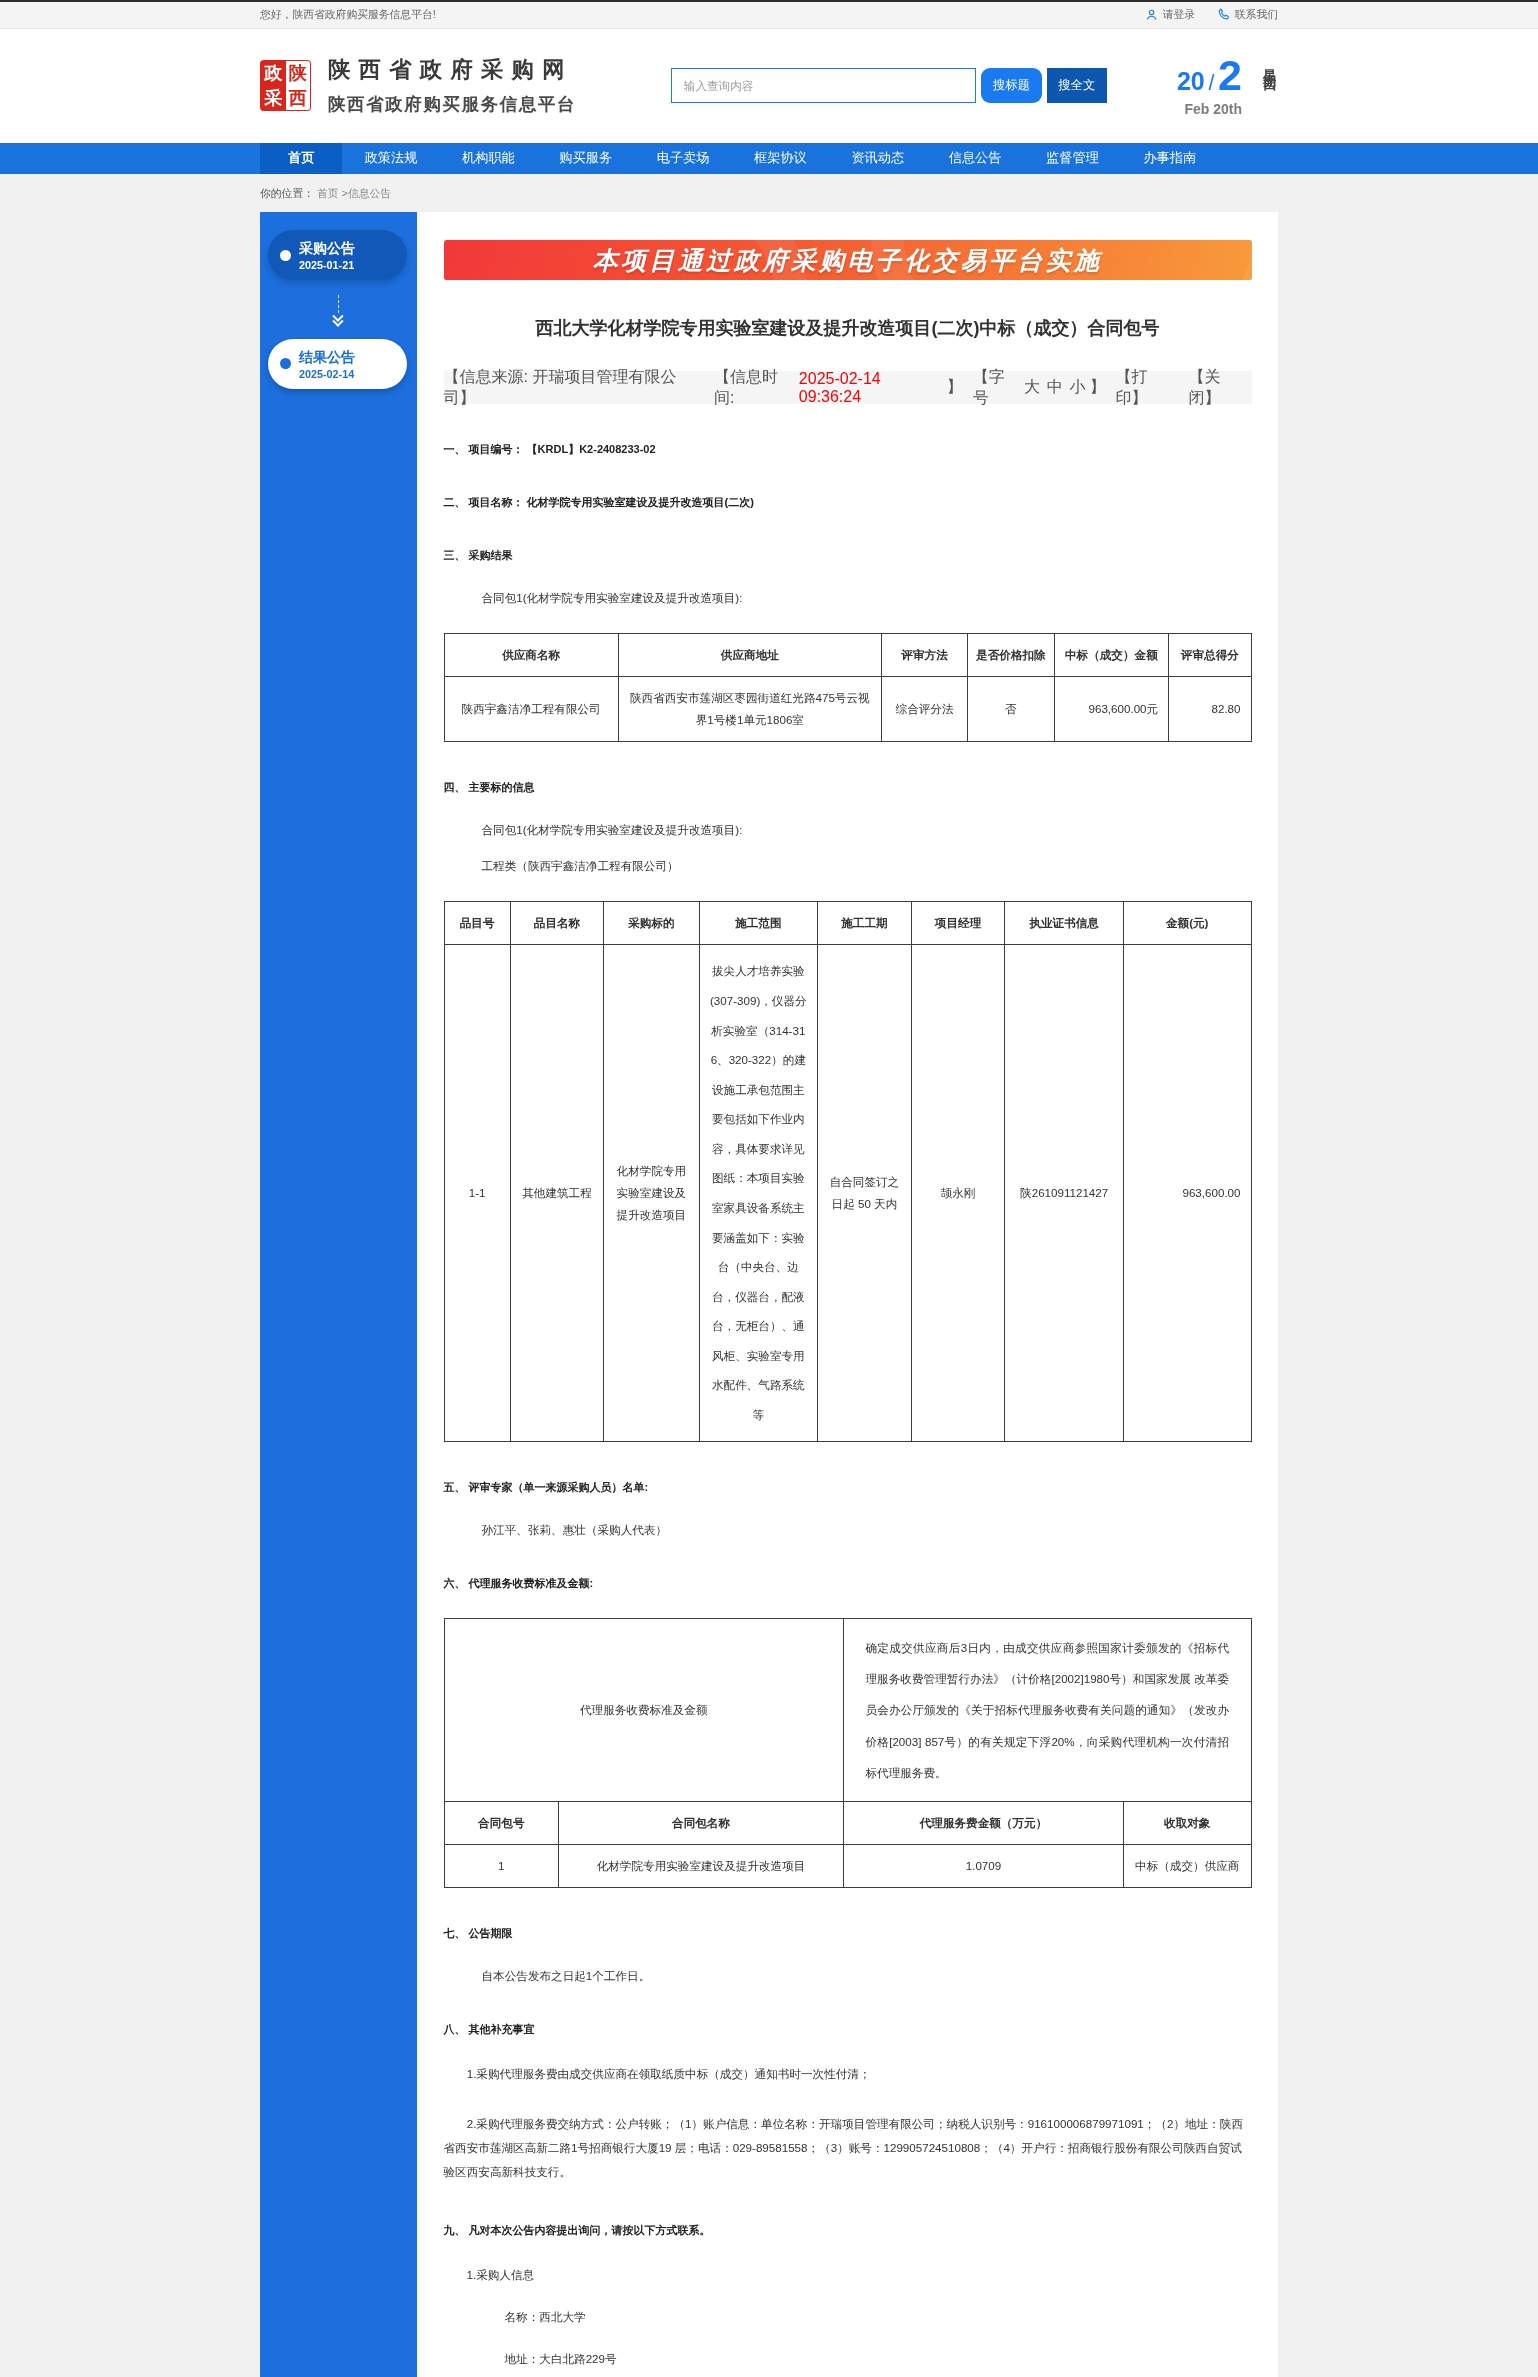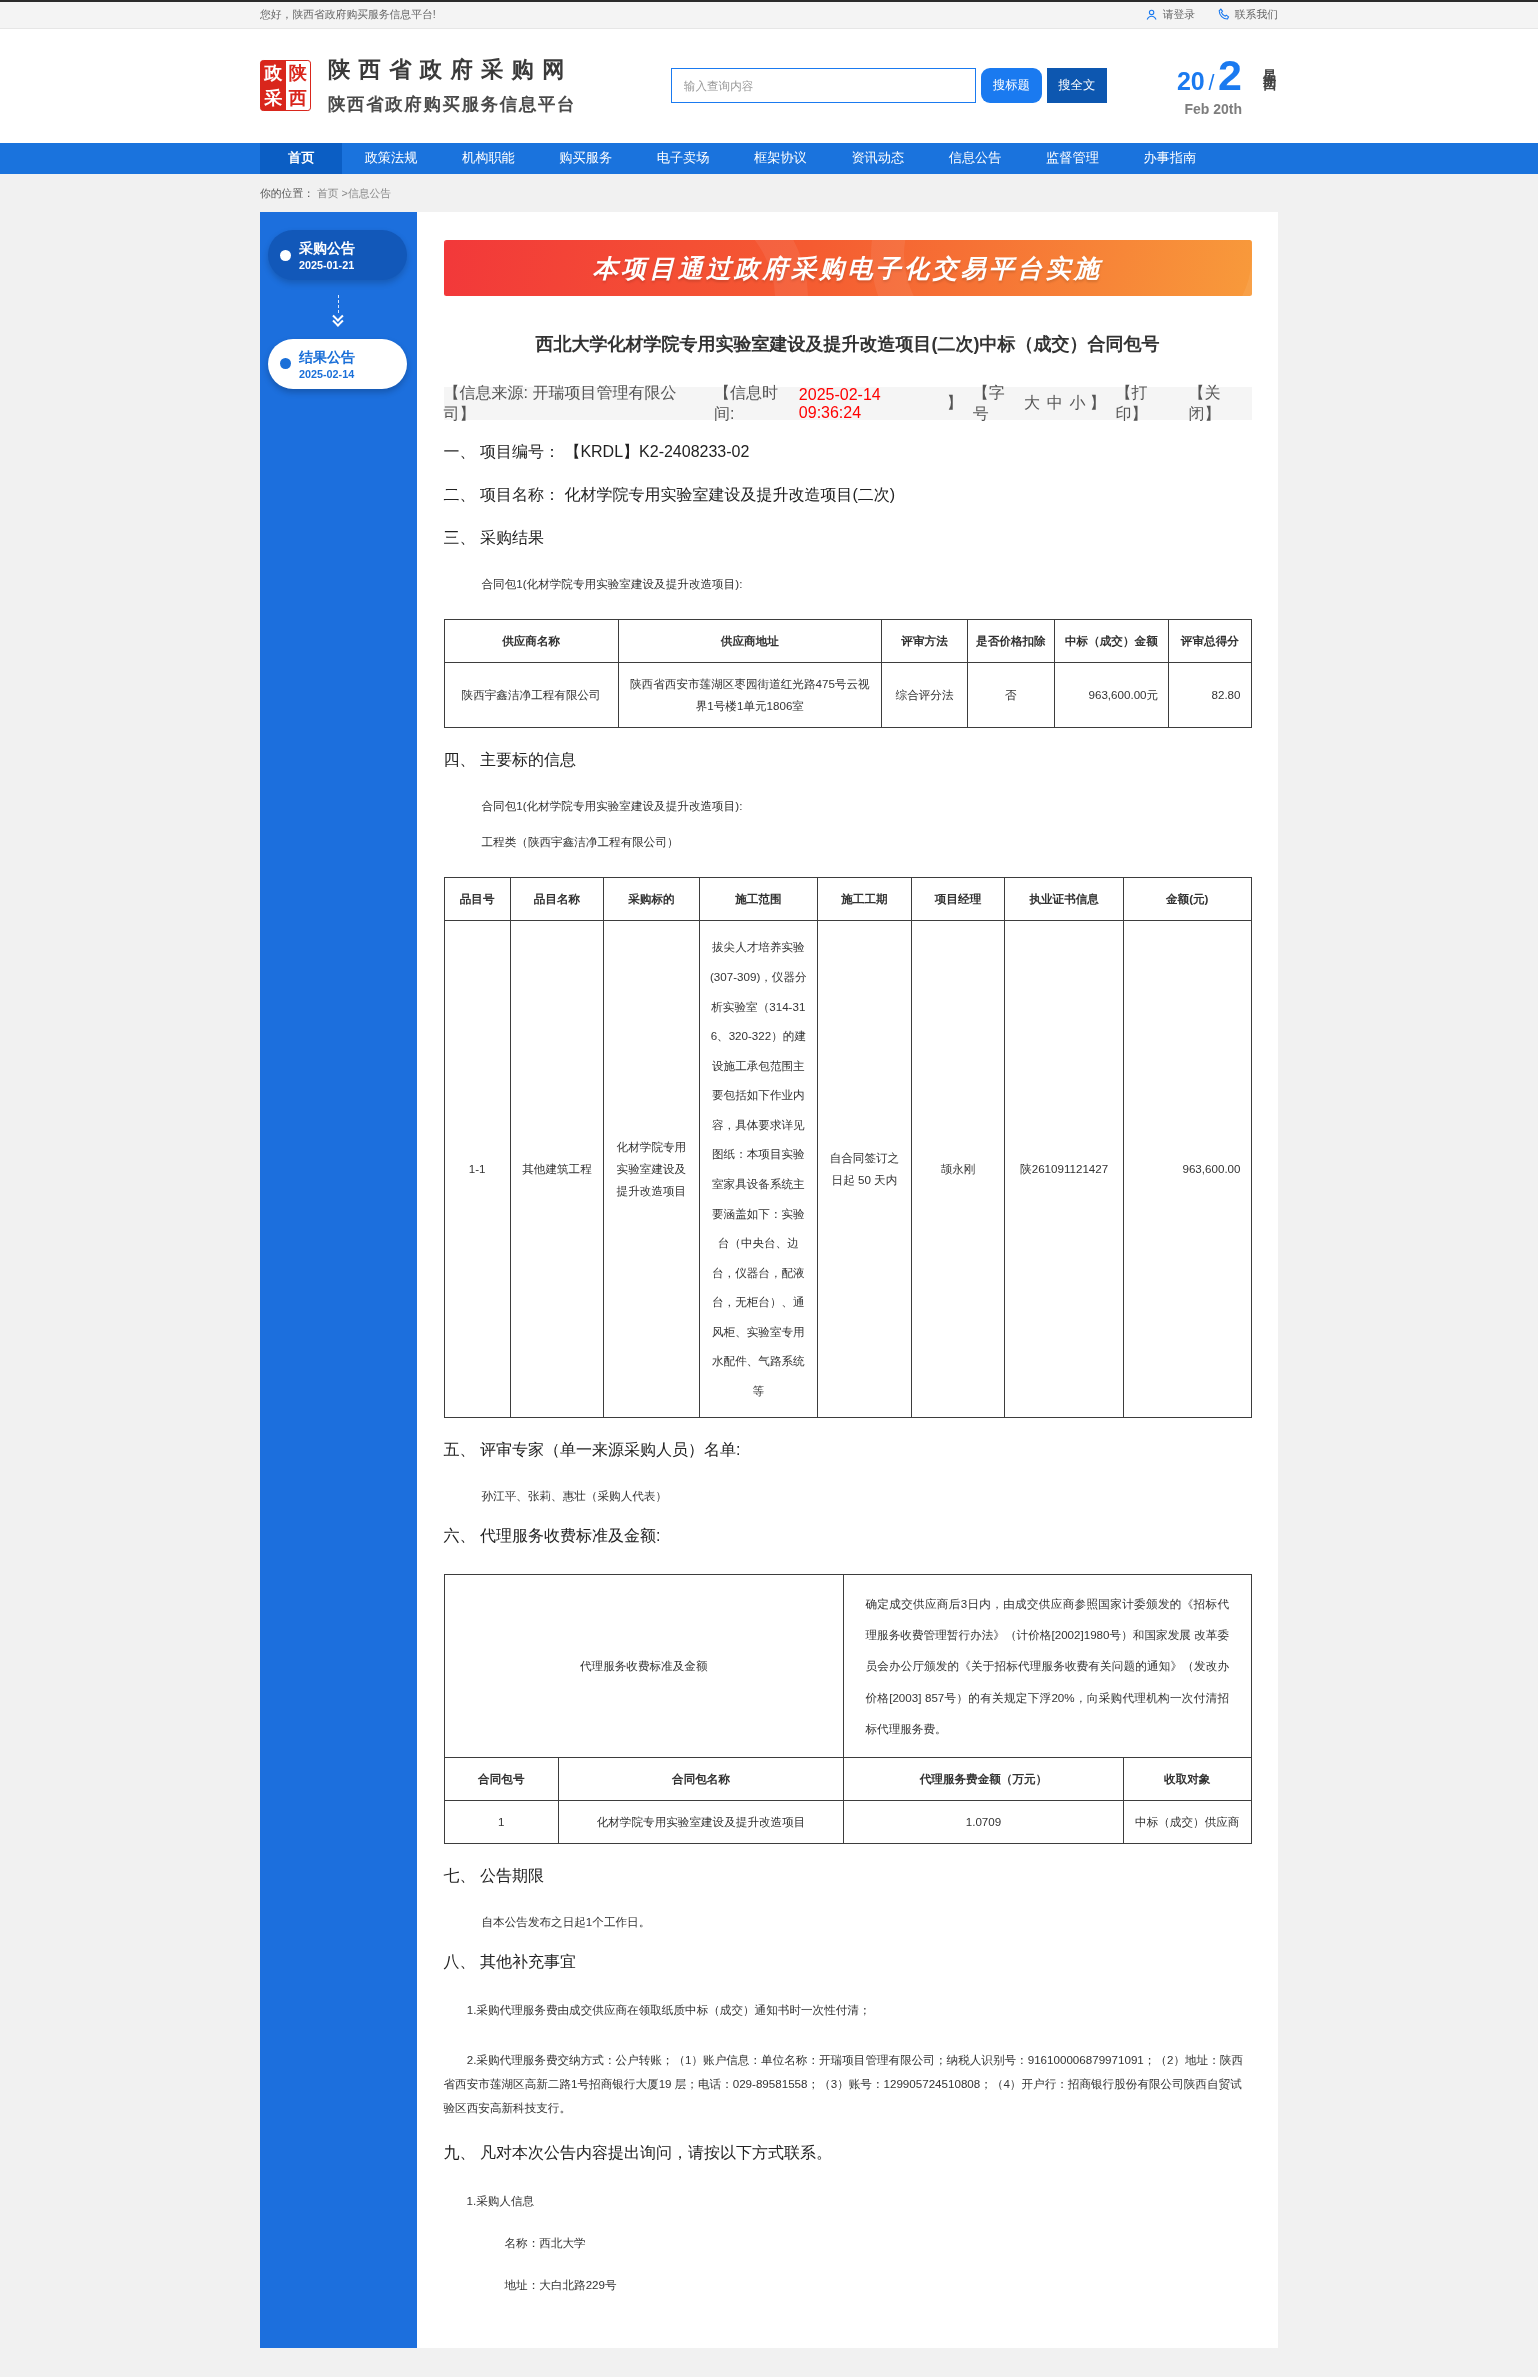--- a/index.html
+++ b/index.html
@@ -62,34 +62,34 @@
   .pill.white { background:#fff; color:#1a6fd8; box-shadow:0 3.3px 6.6px rgba(0,0,0,.22); }
   .pill.white .dot { background:#1a6fd8; }
   .flow-arrow { display:flex; flex-direction:column; align-items:center; margin:15px 0 13.2px; }
   .flow-arrow .dash { width:0; height:18px; border-left:0.8px dashed rgba(255,255,255,.85); }
   .flow-arrow .chev { width:8.3px; height:8.3px; border-left:2.5px solid #fff; border-bottom:2.5px solid #fff; transform:rotate(-45deg); margin-top:-0.8px; }
   .flow-arrow .chev + .chev { margin-top:-3.3px; }
 
   .main { flex:1; background:#fff; padding:28px 26.5px 50px; }
 
   
-  .banner { height:56px; border-radius:2.5px; background:linear-gradient(100deg,#f2383a 0%,#f55b31 45%,#f89a3b 100%); position:relative; overflow:hidden; display:flex; align-items:center; justify-content:center; }
+  .banner { height:40px; border-radius:2.5px; background:linear-gradient(100deg,#f2383a 0%,#f55b31 45%,#f89a3b 100%); position:relative; overflow:hidden; display:flex; align-items:center; justify-content:center; }
   .banner::before { content:""; position:absolute; left:-50px; top:-99px; width:348px; height:248px; border-radius:50%; border:33px solid rgba(255,255,255,.07); }
   .banner::after { content:""; position:absolute; right:-33px; bottom:-116px; width:348px; height:248px; border-radius:50%; border:33px solid rgba(255,255,255,.07); }
   .banner-text { color:#fff; font-size:25px; font-weight:bold; font-style:italic; letter-spacing:3.3px; text-shadow:0 1.7px 2.5px rgba(0,0,0,.15); }
   .art-title { text-align:center; font-size:18px; font-weight:bold; color:#333; margin:36px 33px 0; }
   .meta { background:#f5f5f5; margin-top:31px; height:33px; display:flex; align-items:center; justify-content:center; font-size:16px; color:#555; gap:1.7px; }
   .meta .red { color:#f00; }
   .meta .gap { margin-left:8.3px; }
   .meta .sz { margin:0 2.5px; cursor:pointer; }
   .meta .act { cursor:pointer; }
 
   
   .art { font-size:11.6px; color:#333; }
-  .sec-h { font-weight:normal; color:#222; margin-top:22px; font-size:16px; }
+  .sec-h { font-weight:bold; color:#222; margin-top:38px; font-size:11px; }
   .indent { padding-left:38px; margin-top:28px; }
   .para { margin-top:25px; line-height:2.1; }
   .p-indent { text-indent:2em; }
 
   table { border-collapse:collapse; width:100%; table-layout:fixed; }
   .tblwrap { margin-top:26.5px; }
   th,td { border:0.8px solid #3d3d3d; font-size:11.6px; color:#333; padding:10px 6.6px; text-align:center; line-height:1.9; word-break:break-all; }
   th { font-weight:bold; }
   td.num { text-align:right; padding-right:10px; }
   .t2 td.scope { line-height:2.55; padding:11.6px 8.3px; }

